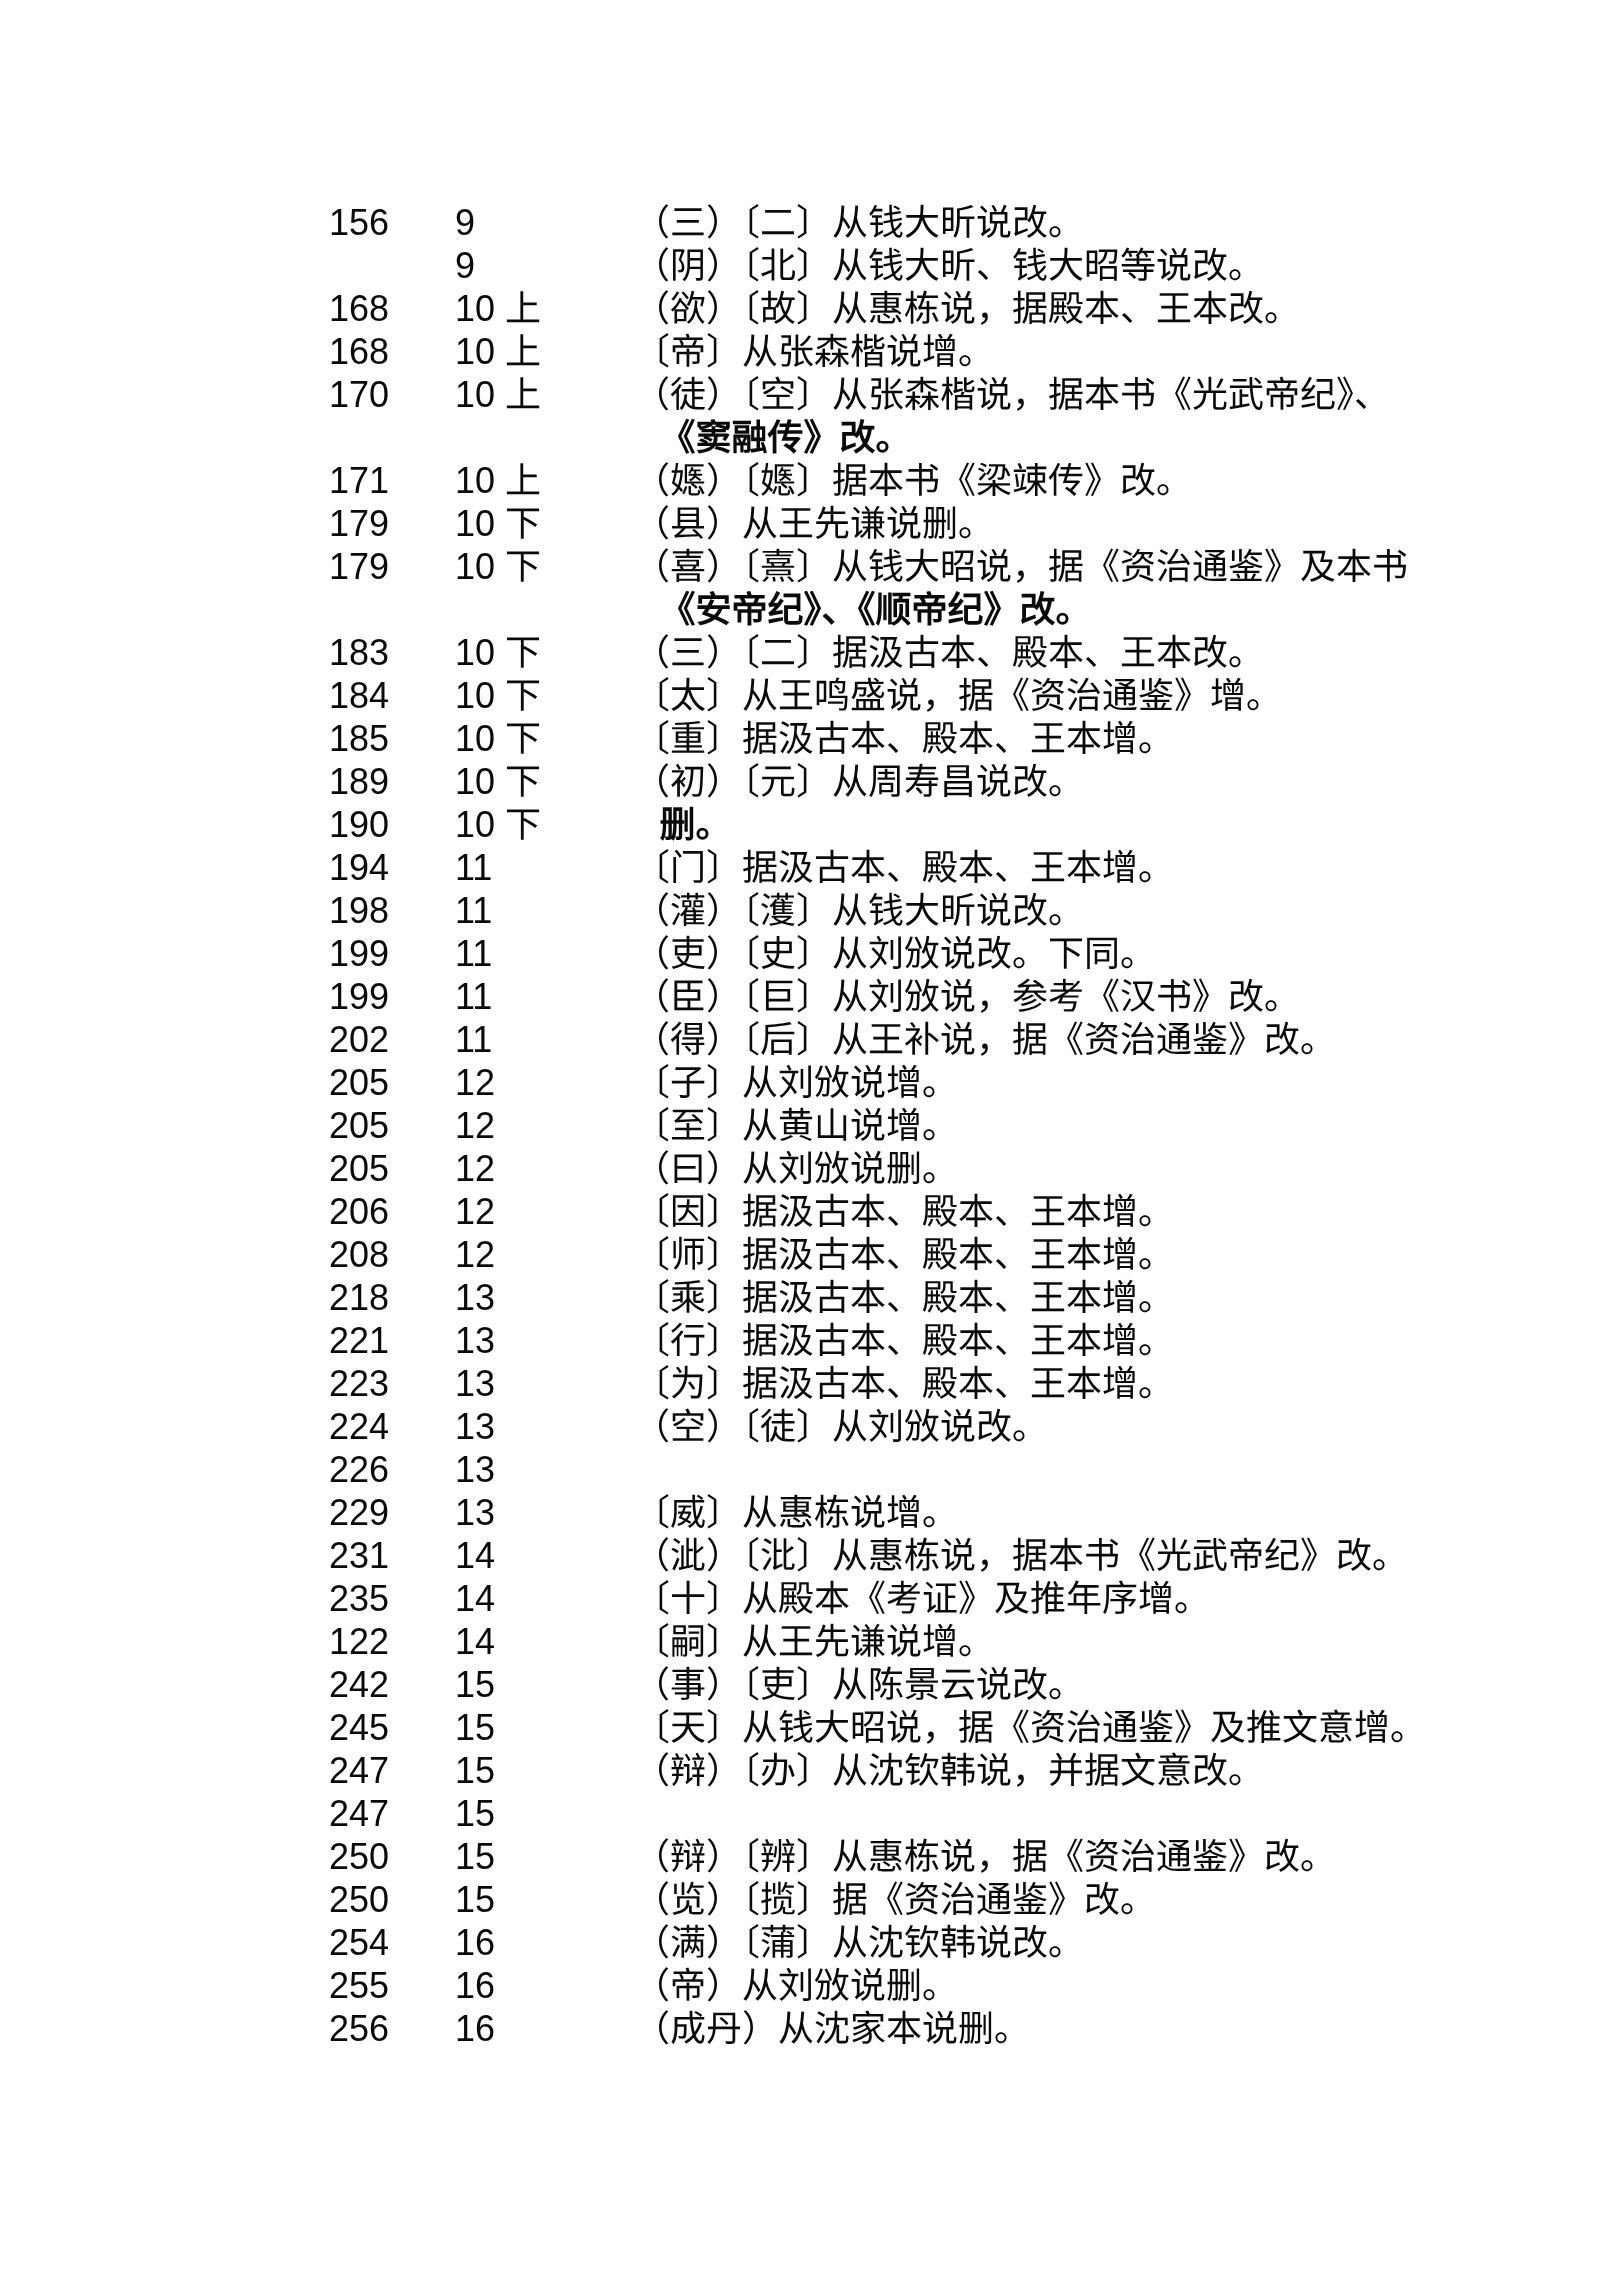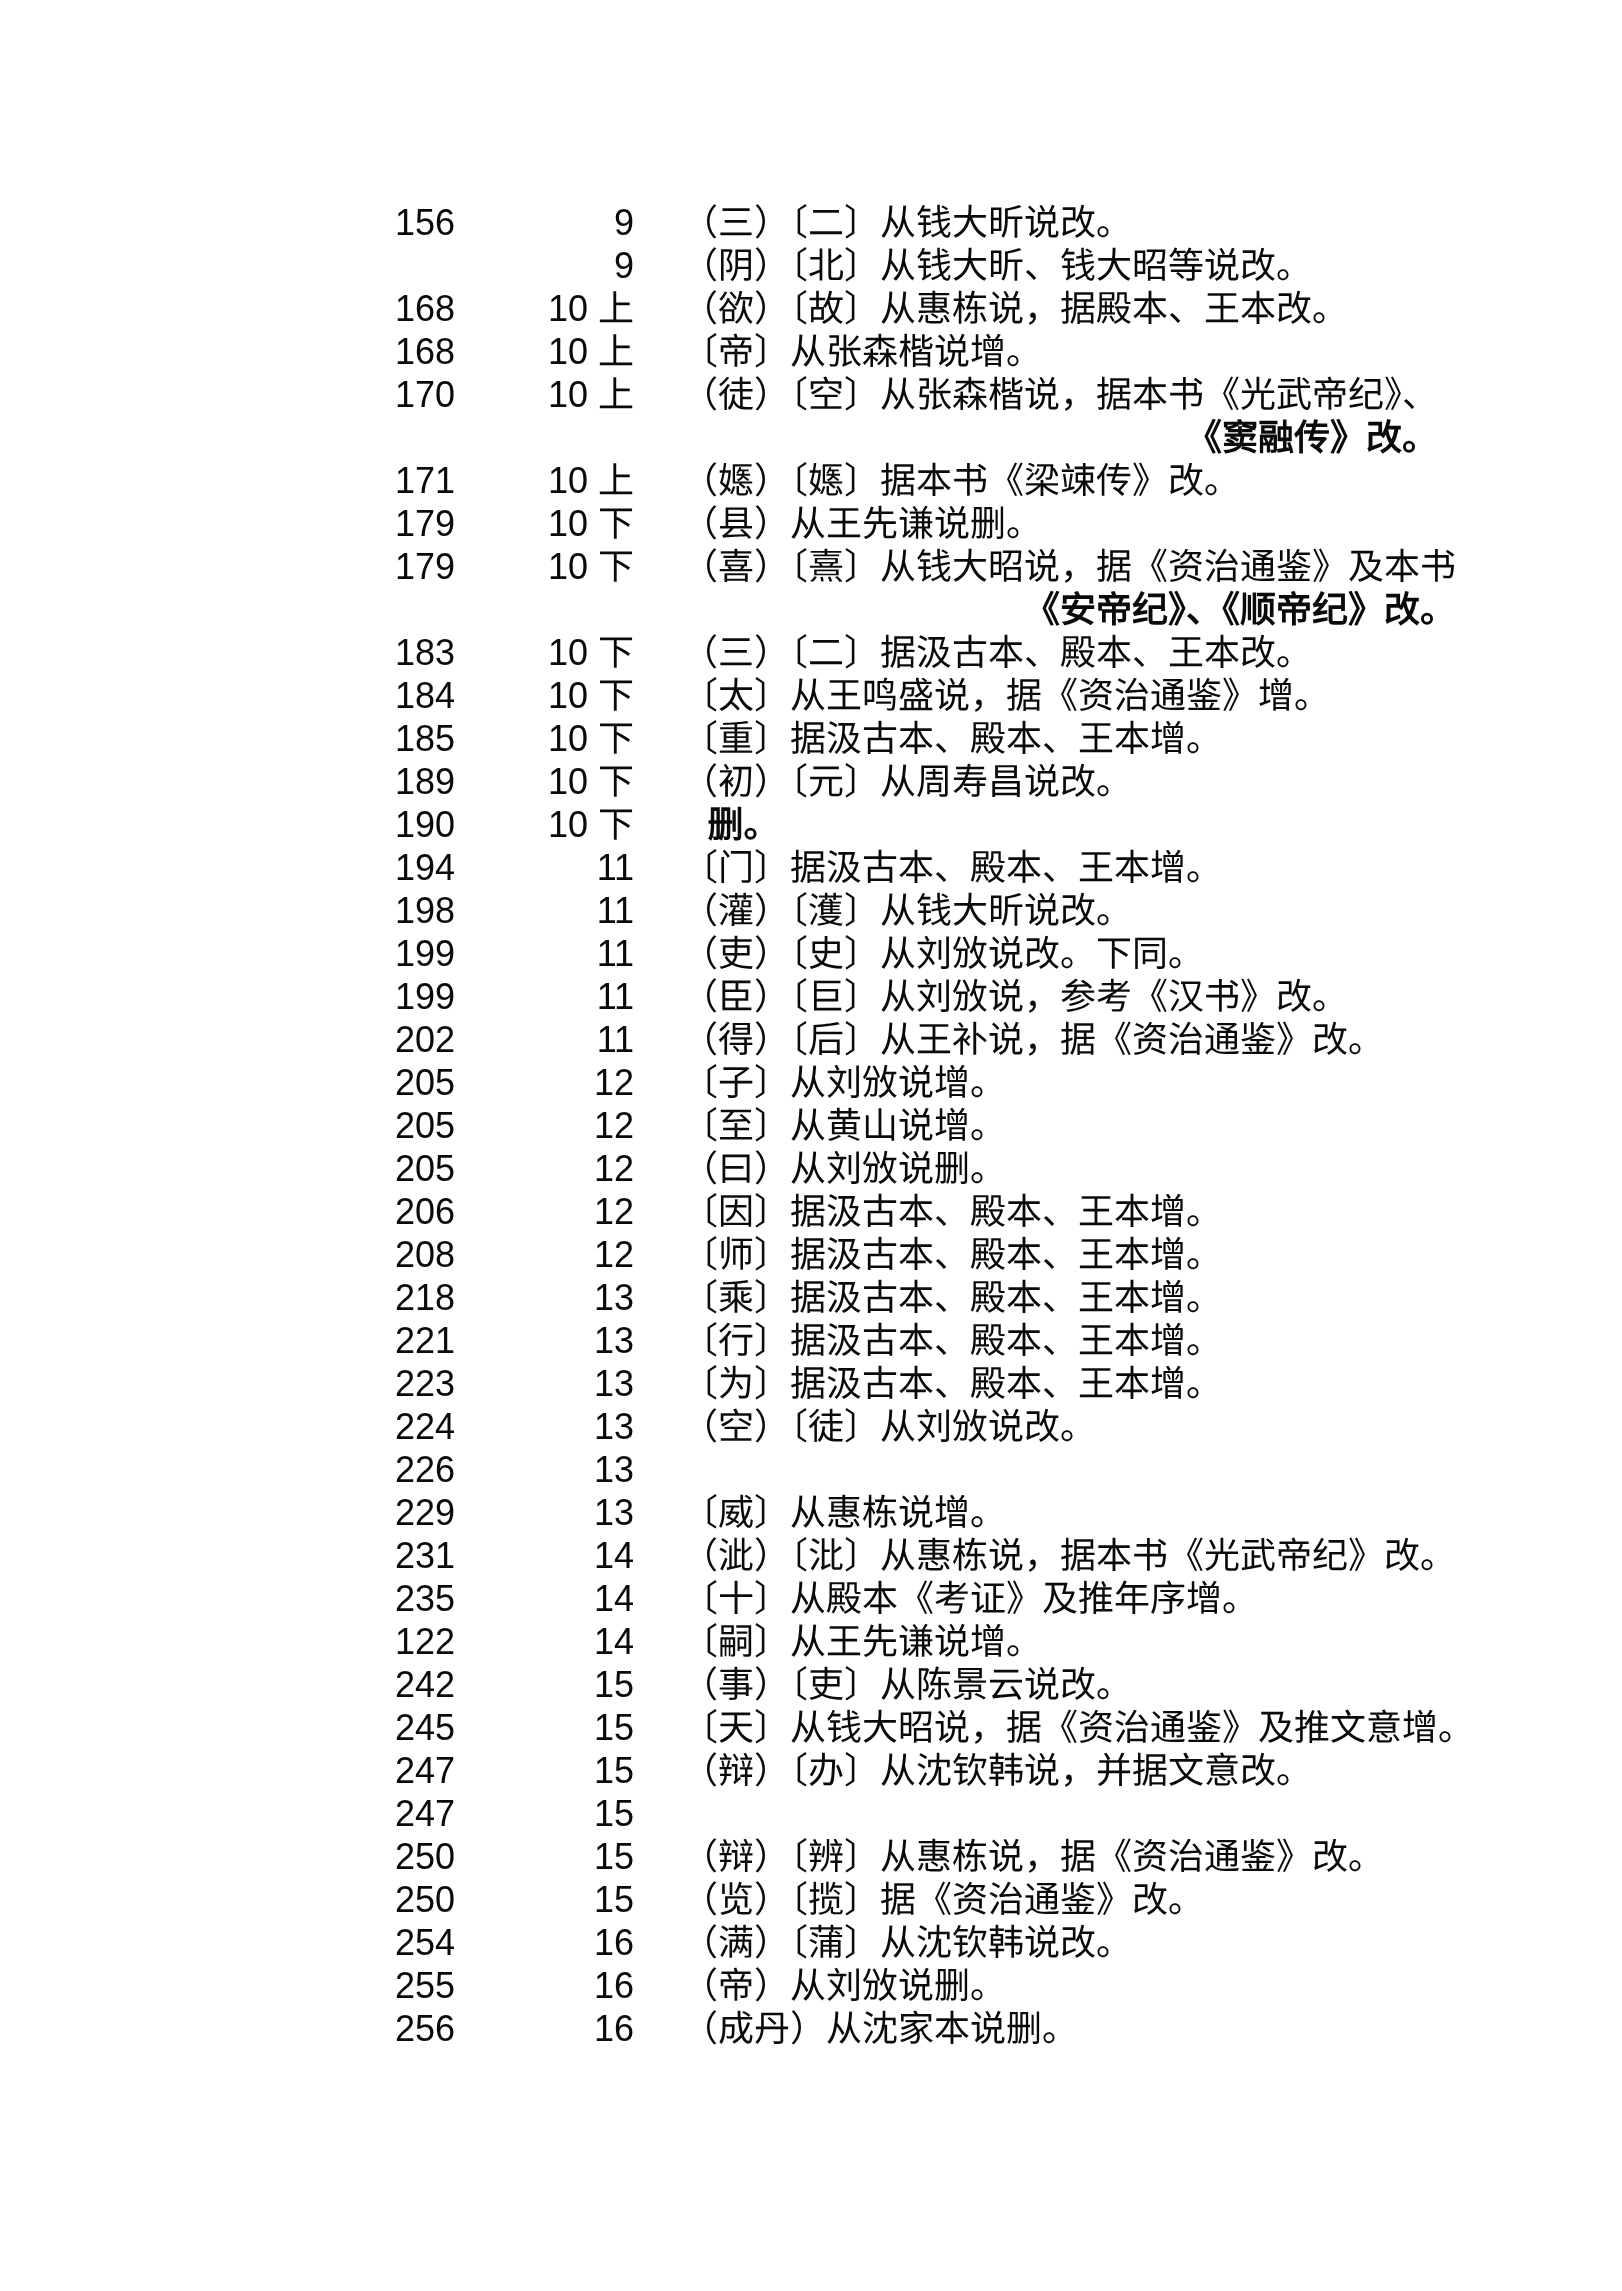--- a/index.html
+++ b/index.html
@@ -8,21 +8,20 @@
     background: #ffffff;
   }
   .page {
     position: relative;
     width: 1622px;
     height: 2292px;
     background: #ffffff;
     overflow: hidden;
     font-family: "Liberation Sans", "DejaVu Sans", sans-serif;
     color: #000000;
-    text-align: right;
   }
   .errata-list {
     position: absolute;
     left: 329px;
     top: 201px;
   }
   .row {
     display: flex;
     align-items: flex-start;
     font-size: 36px;
@@ -33,21 +32,20 @@
   .cell-page {
     width: 126px;
     flex: none;
   }
   .cell-juan {
     width: 179px;
     flex: none;
   }
   .cell-text {
     flex: none;
-    margin-left: 48px;
   }
   .cell-text .txt-line {
     display: block;
   }
   .cell-text .txt-line.cont {
     padding-left: 25.5px;
     font-weight: bold;
   }
 </style>
 </head>

